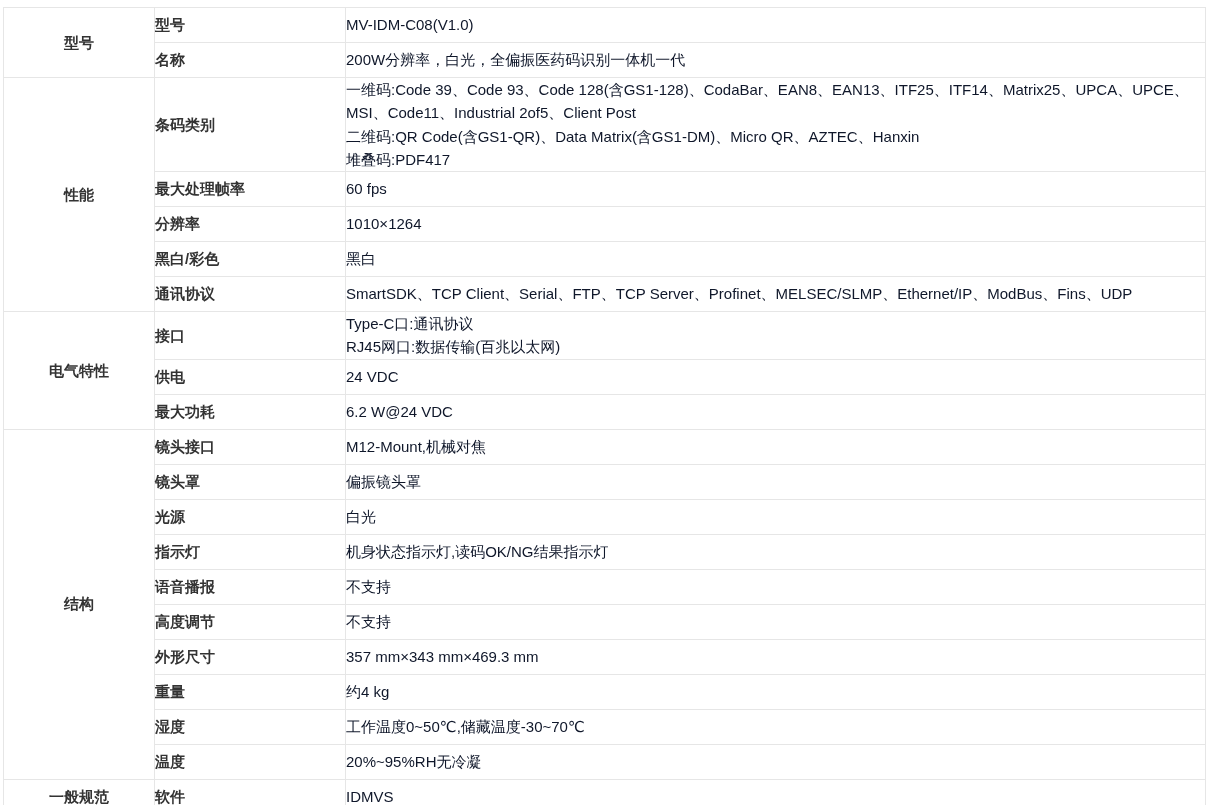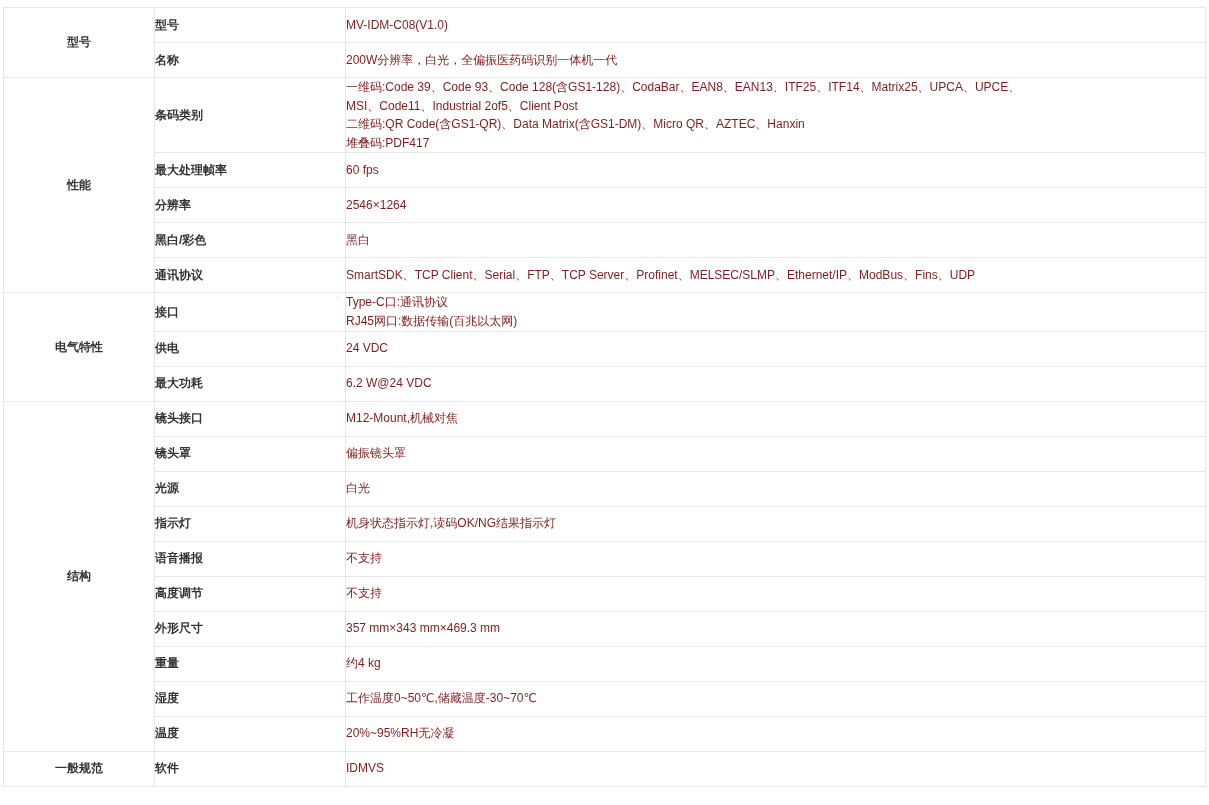--- a/index.html
+++ b/index.html
@@ -17,40 +17,40 @@
   }
   table.spec {
     border-collapse: collapse;
     width: 1203px;
     margin: 7px 0 0 3px;
     table-layout: fixed;
   }
   table.spec td {
     border: 1px solid #e6e6e6;
     vertical-align: middle;
-    font-size: 12px;
+    font-size: 15px;
     line-height: 1.55;
     padding: 0;
   }
   td.group {
     width: 150px;
     text-align: center;
     color: #333333;
     font-weight: bold;
     font-size: 13.5px;
   }
   td.key {
     width: 190px;
     color: #333333;
     font-weight: bold;
     padding-left: 22px;
     font-size: 13.5px;
   }
   td.val {
-    color: #7f1d1d;
+    color: #0f172a;
     padding-left: 18px;
     padding-top: 7px;
     padding-bottom: 7px;
     font-size: 13.5px;
   }
   td.val .line {
     display: block;
     white-space: nowrap;
   }
   tr.r-h34 td { height: 34px; }
@@ -87,21 +87,21 @@
         </tr>
         <tr class="r-h34">
           <td class="key">最大处理帧率</td>
           <td class="val">
             <span class="line">60 fps</span>
           </td>
         </tr>
         <tr class="r-h34">
           <td class="key">分辨率</td>
           <td class="val">
-            <span class="line">2546×1264</span>
+            <span class="line">1010×1264</span>
           </td>
         </tr>
         <tr class="r-h34">
           <td class="key">黑白/彩色</td>
           <td class="val">
             <span class="line">黑白</span>
           </td>
         </tr>
         <tr class="r-h34">
           <td class="key">通讯协议</td>

